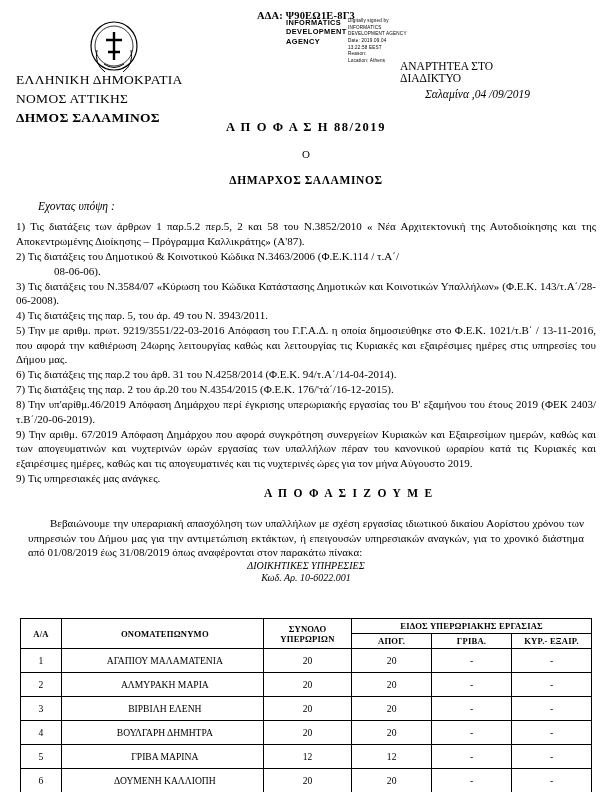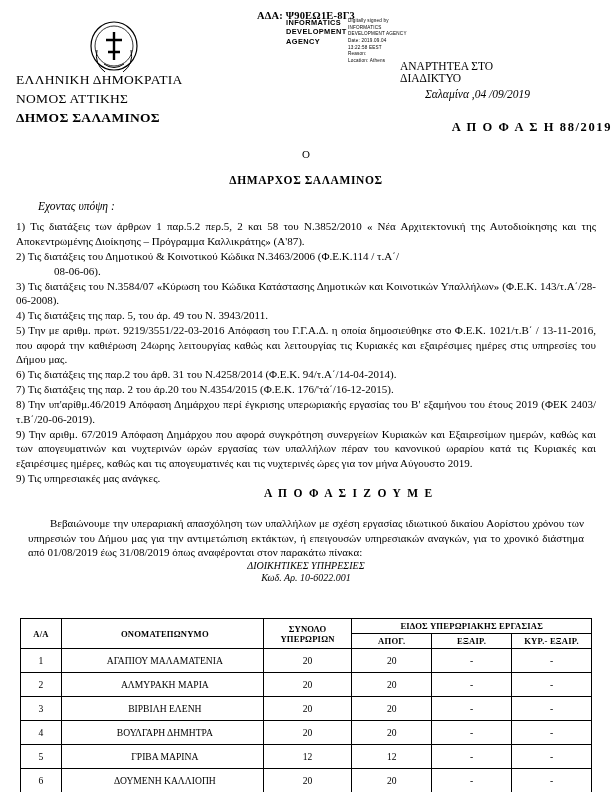--- a/index.html
+++ b/index.html
@@ -92,21 +92,21 @@
     font-size: 11.5px;
     font-style: italic;
   }
 
   
   .decision-title {
     position: absolute;
     top: 120px;
     left: 0;
     width: 612px;
-    text-align: right;
+    text-align: center;
     font-size: 12.5px;
     font-weight: bold;
     letter-spacing: 1.6px;
   }
   .the-o {
     position: absolute;
     top: 148px;
     left: 0;
     width: 612px;
     text-align: center;
@@ -298,21 +298,21 @@
         <th class="col-aa" rowspan="2">Α/Α</th>
         <th class="col-name" rowspan="2" style="text-align:center">ΟΝΟΜΑΤΕΠΩΝΥΜΟ</th>
         <th class="col-sum" rowspan="2">
           <div>ΣΥΝΟΛΟ</div>
           <div>ΥΠΕΡΩΡΙΩΝ</div>
         </th>
         <th colspan="3">ΕΙΔΟΣ ΥΠΕΡΩΡΙΑΚΗΣ ΕΡΓΑΣΙΑΣ</th>
       </tr>
       <tr>
         <th class="col-sub">ΑΠΟΓ.</th>
-        <th class="col-sub">ΕΞΑΙΡ.</th>
+        <th class="col-sub">ΓΡΙΒΑ.</th>
         <th class="col-sub">ΚΥΡ.- ΕΞΑΙΡ.</th>
       </tr>
     </thead>
     <tbody>
       <tr>
         <td class="col-aa datacell">1</td>
         <td class="col-name datacell name-cell">ΑΓΑΠΙΟΥ ΜΑΛΑΜΑΤΕΝΙΑ</td>
         <td class="col-sum datacell">20</td>
         <td class="col-sub datacell">20</td>
         <td class="col-sub datacell">-</td>

